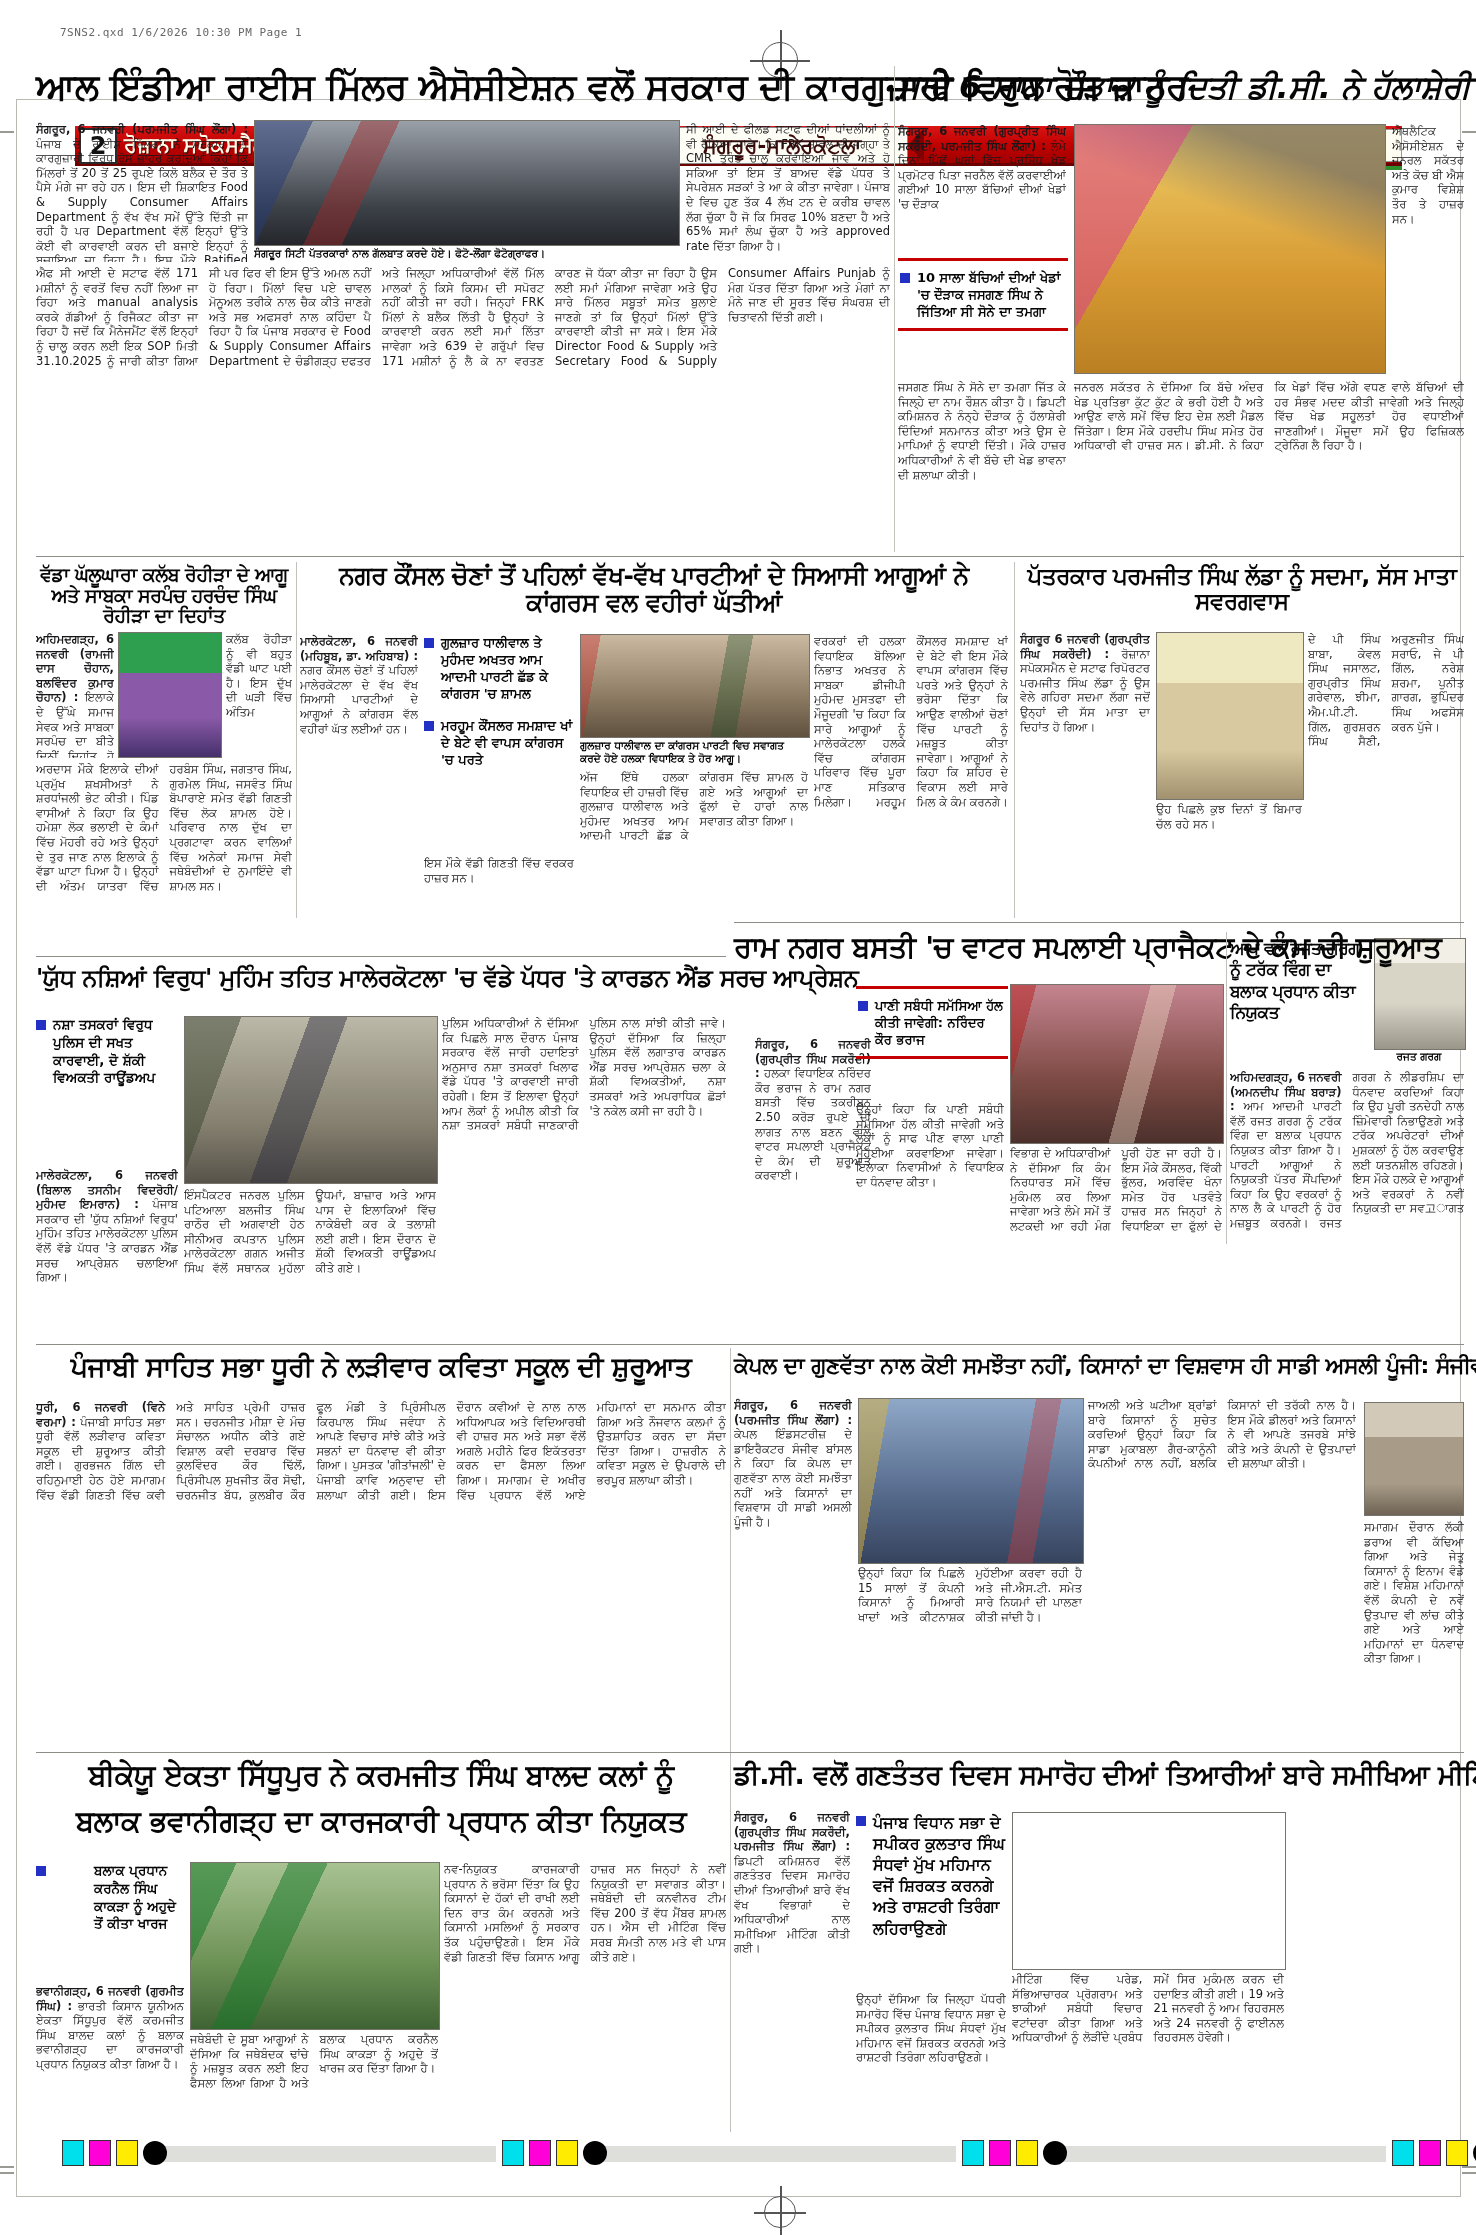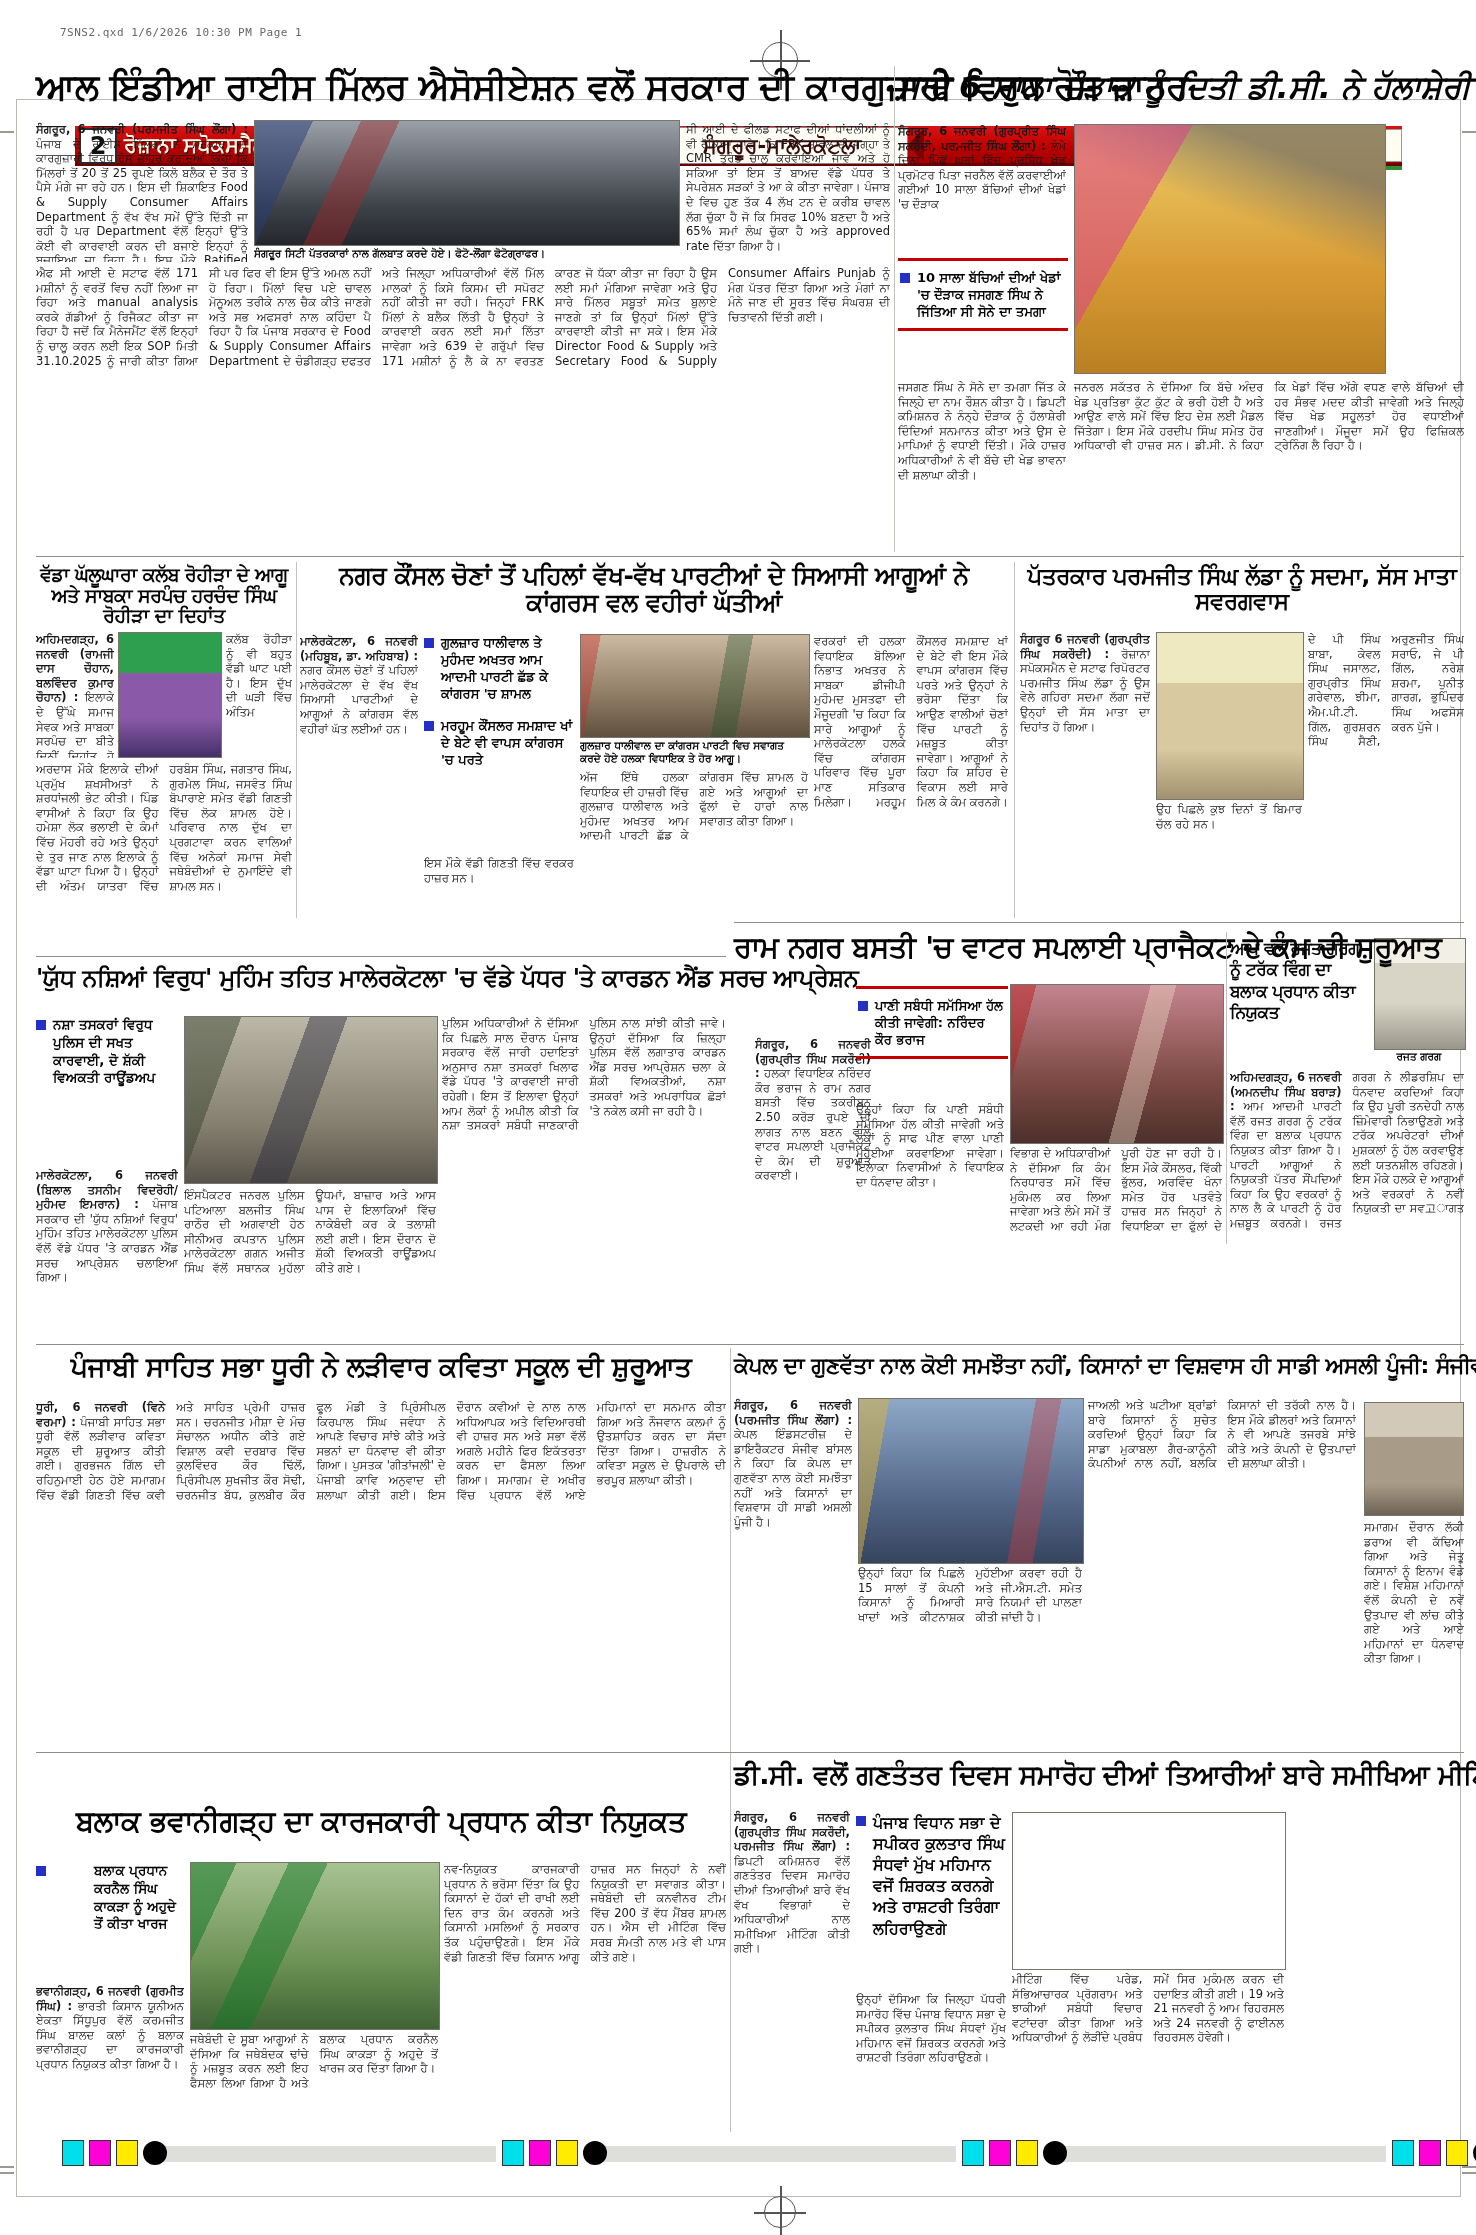--- a/index.html
+++ b/index.html
@@ -100,20 +100,21 @@
     <span>ਲੰਮੇ ਦਿਨਾਂ ਪਿੱਛੋਂ ਘਰਾਂ ਵਿੱਚ ਪ੍ਰਸਿੱਧ ਖੇਡ ਪ੍ਰਮੋਟਰ ਪਿਤਾ ਜਰਨੈਲ ਵੱਲੋਂ ਕਰਵਾਈਆਂ ਗਈਆਂ 10 ਸਾਲਾ ਬੱਚਿਆਂ ਦੀਆਂ ਖੇਡਾਂ 'ਚ ਦੌੜਾਕ</span>
   </div>
   <div class="abs redrules" style="left:898px;top:258px;width:166px;">
     <div class="bullet">
       <span class="sq"></span>
       <span>10 ਸਾਲਾ ਬੱਚਿਆਂ ਦੀਆਂ ਖੇਡਾਂ 'ਚ ਦੌੜਾਕ ਜਸਗਣ ਸਿੰਘ ਨੇ ਜਿੱਤਿਆ ਸੀ ਸੋਨੇ ਦਾ ਤਮਗਾ</span>
     </div>
   </div>
   <div class="abs bt" style="left:898px;top:380px;width:168px;height:172px;">ਜਸਗਣ ਸਿੰਘ ਨੇ ਸੋਨੇ ਦਾ ਤਮਗਾ ਜਿੱਤ ਕੇ ਜਿਲ੍ਹੇ ਦਾ ਨਾਮ ਰੌਸ਼ਨ ਕੀਤਾ ਹੈ। ਡਿਪਟੀ ਕਮਿਸ਼ਨਰ ਨੇ ਨੰਨ੍ਹੇ ਦੌੜਾਕ ਨੂੰ ਹੱਲਾਸ਼ੇਰੀ ਦਿੰਦਿਆਂ ਸਨਮਾਨਤ ਕੀਤਾ ਅਤੇ ਉਸ ਦੇ ਮਾਪਿਆਂ ਨੂੰ ਵਧਾਈ ਦਿੱਤੀ। ਮੌਕੇ ਹਾਜ਼ਰ ਅਧਿਕਾਰੀਆਂ ਨੇ ਵੀ ਬੱਚੇ ਦੀ ਖੇਡ ਭਾਵਨਾ ਦੀ ਸ਼ਲਾਘਾ ਕੀਤੀ।</div>
   <div class="abs photo ph-dc" style="left:1074px;top:124px;width:310px;height:248px;"></div>
+  <div class="abs bt" style="left:1392px;top:124px;width:72px;height:248px;">ਐਥਲੈਟਿਕ ਐਸੋਸੀਏਸ਼ਨ ਦੇ ਜਨਰਲ ਸਕੱਤਰ ਅਤੇ ਕੋਚ ਬੀ ਐਸ ਕੁਮਾਰ ਵਿਸ਼ੇਸ਼ ਤੌਰ ਤੇ ਹਾਜ਼ਰ ਸਨ।</div>
   <div class="abs bt" style="left:1074px;top:380px;width:390px;height:172px;column-count:2;">ਜਨਰਲ ਸਕੱਤਰ ਨੇ ਦੱਸਿਆ ਕਿ ਬੱਚੇ ਅੰਦਰ ਖੇਡ ਪ੍ਰਤਿਭਾ ਕੁੱਟ ਕੁੱਟ ਕੇ ਭਰੀ ਹੋਈ ਹੈ ਅਤੇ ਆਉਣ ਵਾਲੇ ਸਮੇਂ ਵਿੱਚ ਇਹ ਦੇਸ਼ ਲਈ ਮੈਡਲ ਜਿੱਤੇਗਾ। ਇਸ ਮੌਕੇ ਹਰਦੀਪ ਸਿੰਘ ਸਮੇਤ ਹੋਰ ਅਧਿਕਾਰੀ ਵੀ ਹਾਜ਼ਰ ਸਨ। ਡੀ.ਸੀ. ਨੇ ਕਿਹਾ ਕਿ ਖੇਡਾਂ ਵਿੱਚ ਅੱਗੇ ਵਧਣ ਵਾਲੇ ਬੱਚਿਆਂ ਦੀ ਹਰ ਸੰਭਵ ਮਦਦ ਕੀਤੀ ਜਾਵੇਗੀ ਅਤੇ ਜਿਲ੍ਹੇ ਵਿੱਚ ਖੇਡ ਸਹੂਲਤਾਂ ਹੋਰ ਵਧਾਈਆਂ ਜਾਣਗੀਆਂ। ਮੌਜੂਦਾ ਸਮੇਂ ਉਹ ਫਿਜ਼ਿਕਲ ਟ੍ਰੇਨਿੰਗ ਲੈ ਰਿਹਾ ਹੈ।</div>
 
   <div class="abs hr" style="left:36px;top:556px;width:1428px;"></div>
   <div class="abs vr" style="left:894px;top:66px;height:486px;"></div>
 
   <div class="abs hl wrap" style="left:36px;top:564px;width:256px;font-size:19px;">ਵੱਡਾ ਘੱਲੂਘਾਰਾ ਕਲੱਬ ਰੋਹੀੜਾ ਦੇ ਆਗੂ ਅਤੇ ਸਾਬਕਾ ਸਰਪੰਚ ਹਰਚੰਦ ਸਿੰਘ ਰੋਹੀੜਾ ਦਾ ਦਿਹਾਂਤ</div>
   <div class="abs bt" style="left:36px;top:632px;width:78px;height:126px;">
     <span class="byline">ਅਹਿਮਦਗੜ੍ਹ, 6 ਜਨਵਰੀ (ਰਾਮਜੀ ਦਾਸ ਚੌਹਾਨ, ਬਲਵਿੰਦਰ ਕੁਮਾਰ ਚੌਹਾਨ) :</span>
     <span>ਇਲਾਕੇ ਦੇ ਉੱਘੇ ਸਮਾਜ ਸੇਵਕ ਅਤੇ ਸਾਬਕਾ ਸਰਪੰਚ ਦਾ ਬੀਤੇ ਦਿਨੀਂ ਦਿਹਾਂਤ ਹੋ ਗਿਆ।</span>
   </div>
@@ -212,20 +213,21 @@
     <span>ਕੇਪਲ ਇੰਡਸਟਰੀਜ਼ ਦੇ ਡਾਇਰੈਕਟਰ ਸੰਜੀਵ ਬਾਂਸਲ ਨੇ ਕਿਹਾ ਕਿ ਕੇਪਲ ਦਾ ਗੁਣਵੱਤਾ ਨਾਲ ਕੋਈ ਸਮਝੌਤਾ ਨਹੀਂ ਅਤੇ ਕਿਸਾਨਾਂ ਦਾ ਵਿਸ਼ਵਾਸ ਹੀ ਸਾਡੀ ਅਸਲੀ ਪੂੰਜੀ ਹੈ।</span>
   </div>
   <div class="abs photo ph-kepal" style="left:858px;top:1398px;width:224px;height:164px;"></div>
   <div class="abs bt" style="left:858px;top:1566px;width:224px;height:184px;column-count:2;">ਉਨ੍ਹਾਂ ਕਿਹਾ ਕਿ ਪਿਛਲੇ 15 ਸਾਲਾਂ ਤੋਂ ਕੰਪਨੀ ਕਿਸਾਨਾਂ ਨੂੰ ਮਿਆਰੀ ਖਾਦਾਂ ਅਤੇ ਕੀਟਨਾਸ਼ਕ ਮੁਹੱਈਆ ਕਰਵਾ ਰਹੀ ਹੈ ਅਤੇ ਜੀ.ਐਸ.ਟੀ. ਸਮੇਤ ਸਾਰੇ ਨਿਯਮਾਂ ਦੀ ਪਾਲਣਾ ਕੀਤੀ ਜਾਂਦੀ ਹੈ।</div>
   <div class="abs bt" style="left:1088px;top:1398px;width:268px;height:352px;column-count:2;">ਜਾਅਲੀ ਅਤੇ ਘਟੀਆ ਬ੍ਰਾਂਡਾਂ ਬਾਰੇ ਕਿਸਾਨਾਂ ਨੂੰ ਸੁਚੇਤ ਕਰਦਿਆਂ ਉਨ੍ਹਾਂ ਕਿਹਾ ਕਿ ਸਾਡਾ ਮੁਕਾਬਲਾ ਗੈਰ-ਕਾਨੂੰਨੀ ਕੰਪਨੀਆਂ ਨਾਲ ਨਹੀਂ, ਬਲਕਿ ਕਿਸਾਨਾਂ ਦੀ ਤਰੱਕੀ ਨਾਲ ਹੈ। ਇਸ ਮੌਕੇ ਡੀਲਰਾਂ ਅਤੇ ਕਿਸਾਨਾਂ ਨੇ ਵੀ ਆਪਣੇ ਤਜਰਬੇ ਸਾਂਝੇ ਕੀਤੇ ਅਤੇ ਕੰਪਨੀ ਦੇ ਉਤਪਾਦਾਂ ਦੀ ਸ਼ਲਾਘਾ ਕੀਤੀ।</div>
   <div class="abs photo ph-portrait2" style="left:1364px;top:1402px;width:98px;height:112px;"></div>
   <div class="abs bt" style="left:1364px;top:1520px;width:100px;height:230px;">ਸਮਾਗਮ ਦੌਰਾਨ ਲੱਕੀ ਡਰਾਅ ਵੀ ਕੱਢਿਆ ਗਿਆ ਅਤੇ ਜੇਤੂ ਕਿਸਾਨਾਂ ਨੂੰ ਇਨਾਮ ਵੰਡੇ ਗਏ। ਵਿਸ਼ੇਸ਼ ਮਹਿਮਾਨਾਂ ਵੱਲੋਂ ਕੰਪਨੀ ਦੇ ਨਵੇਂ ਉਤਪਾਦ ਵੀ ਲਾਂਚ ਕੀਤੇ ਗਏ ਅਤੇ ਆਏ ਮਹਿਮਾਨਾਂ ਦਾ ਧੰਨਵਾਦ ਕੀਤਾ ਗਿਆ।</div>
 
   <div class="abs hr" style="left:36px;top:1752px;width:1428px;"></div>
 
+  <div class="abs hl" style="left:36px;top:1760px;width:690px;font-size:29px;">ਬੀਕੇਯੂ ਏਕਤਾ ਸਿੱਧੂਪੁਰ ਨੇ ਕਰਮਜੀਤ ਸਿੰਘ ਬਾਲਦ ਕਲਾਂ ਨੂੰ</div>
   <div class="abs hl" style="left:36px;top:1806px;width:690px;font-size:29px;">ਬਲਾਕ ਭਵਾਨੀਗੜ੍ਹ ਦਾ ਕਾਰਜਕਾਰੀ ਪ੍ਰਧਾਨ ਕੀਤਾ ਨਿਯੁਕਤ</div>
   <div class="abs" style="left:36px;top:1862px;width:148px;">
     <div class="bullet" style="font-size:13.5px;gap:48px;">
       <span class="sq"></span>
       <span>ਬਲਾਕ ਪ੍ਰਧਾਨ ਕਰਨੈਲ ਸਿੰਘ ਕਾਕੜਾ ਨੂੰ ਅਹੁਦੇ ਤੋਂ ਕੀਤਾ ਖਾਰਜ</span>
     </div>
   </div>
   <div class="abs bt" style="left:36px;top:1984px;width:148px;height:148px;">
     <span class="byline">ਭਵਾਨੀਗੜ੍ਹ, 6 ਜਨਵਰੀ (ਗੁਰਮੀਤ ਸਿੰਘ) :</span>
     <span>ਭਾਰਤੀ ਕਿਸਾਨ ਯੂਨੀਅਨ ਏਕਤਾ ਸਿੱਧੂਪੁਰ ਵੱਲੋਂ ਕਰਮਜੀਤ ਸਿੰਘ ਬਾਲਦ ਕਲਾਂ ਨੂੰ ਬਲਾਕ ਭਵਾਨੀਗੜ੍ਹ ਦਾ ਕਾਰਜਕਾਰੀ ਪ੍ਰਧਾਨ ਨਿਯੁਕਤ ਕੀਤਾ ਗਿਆ ਹੈ।</span>

